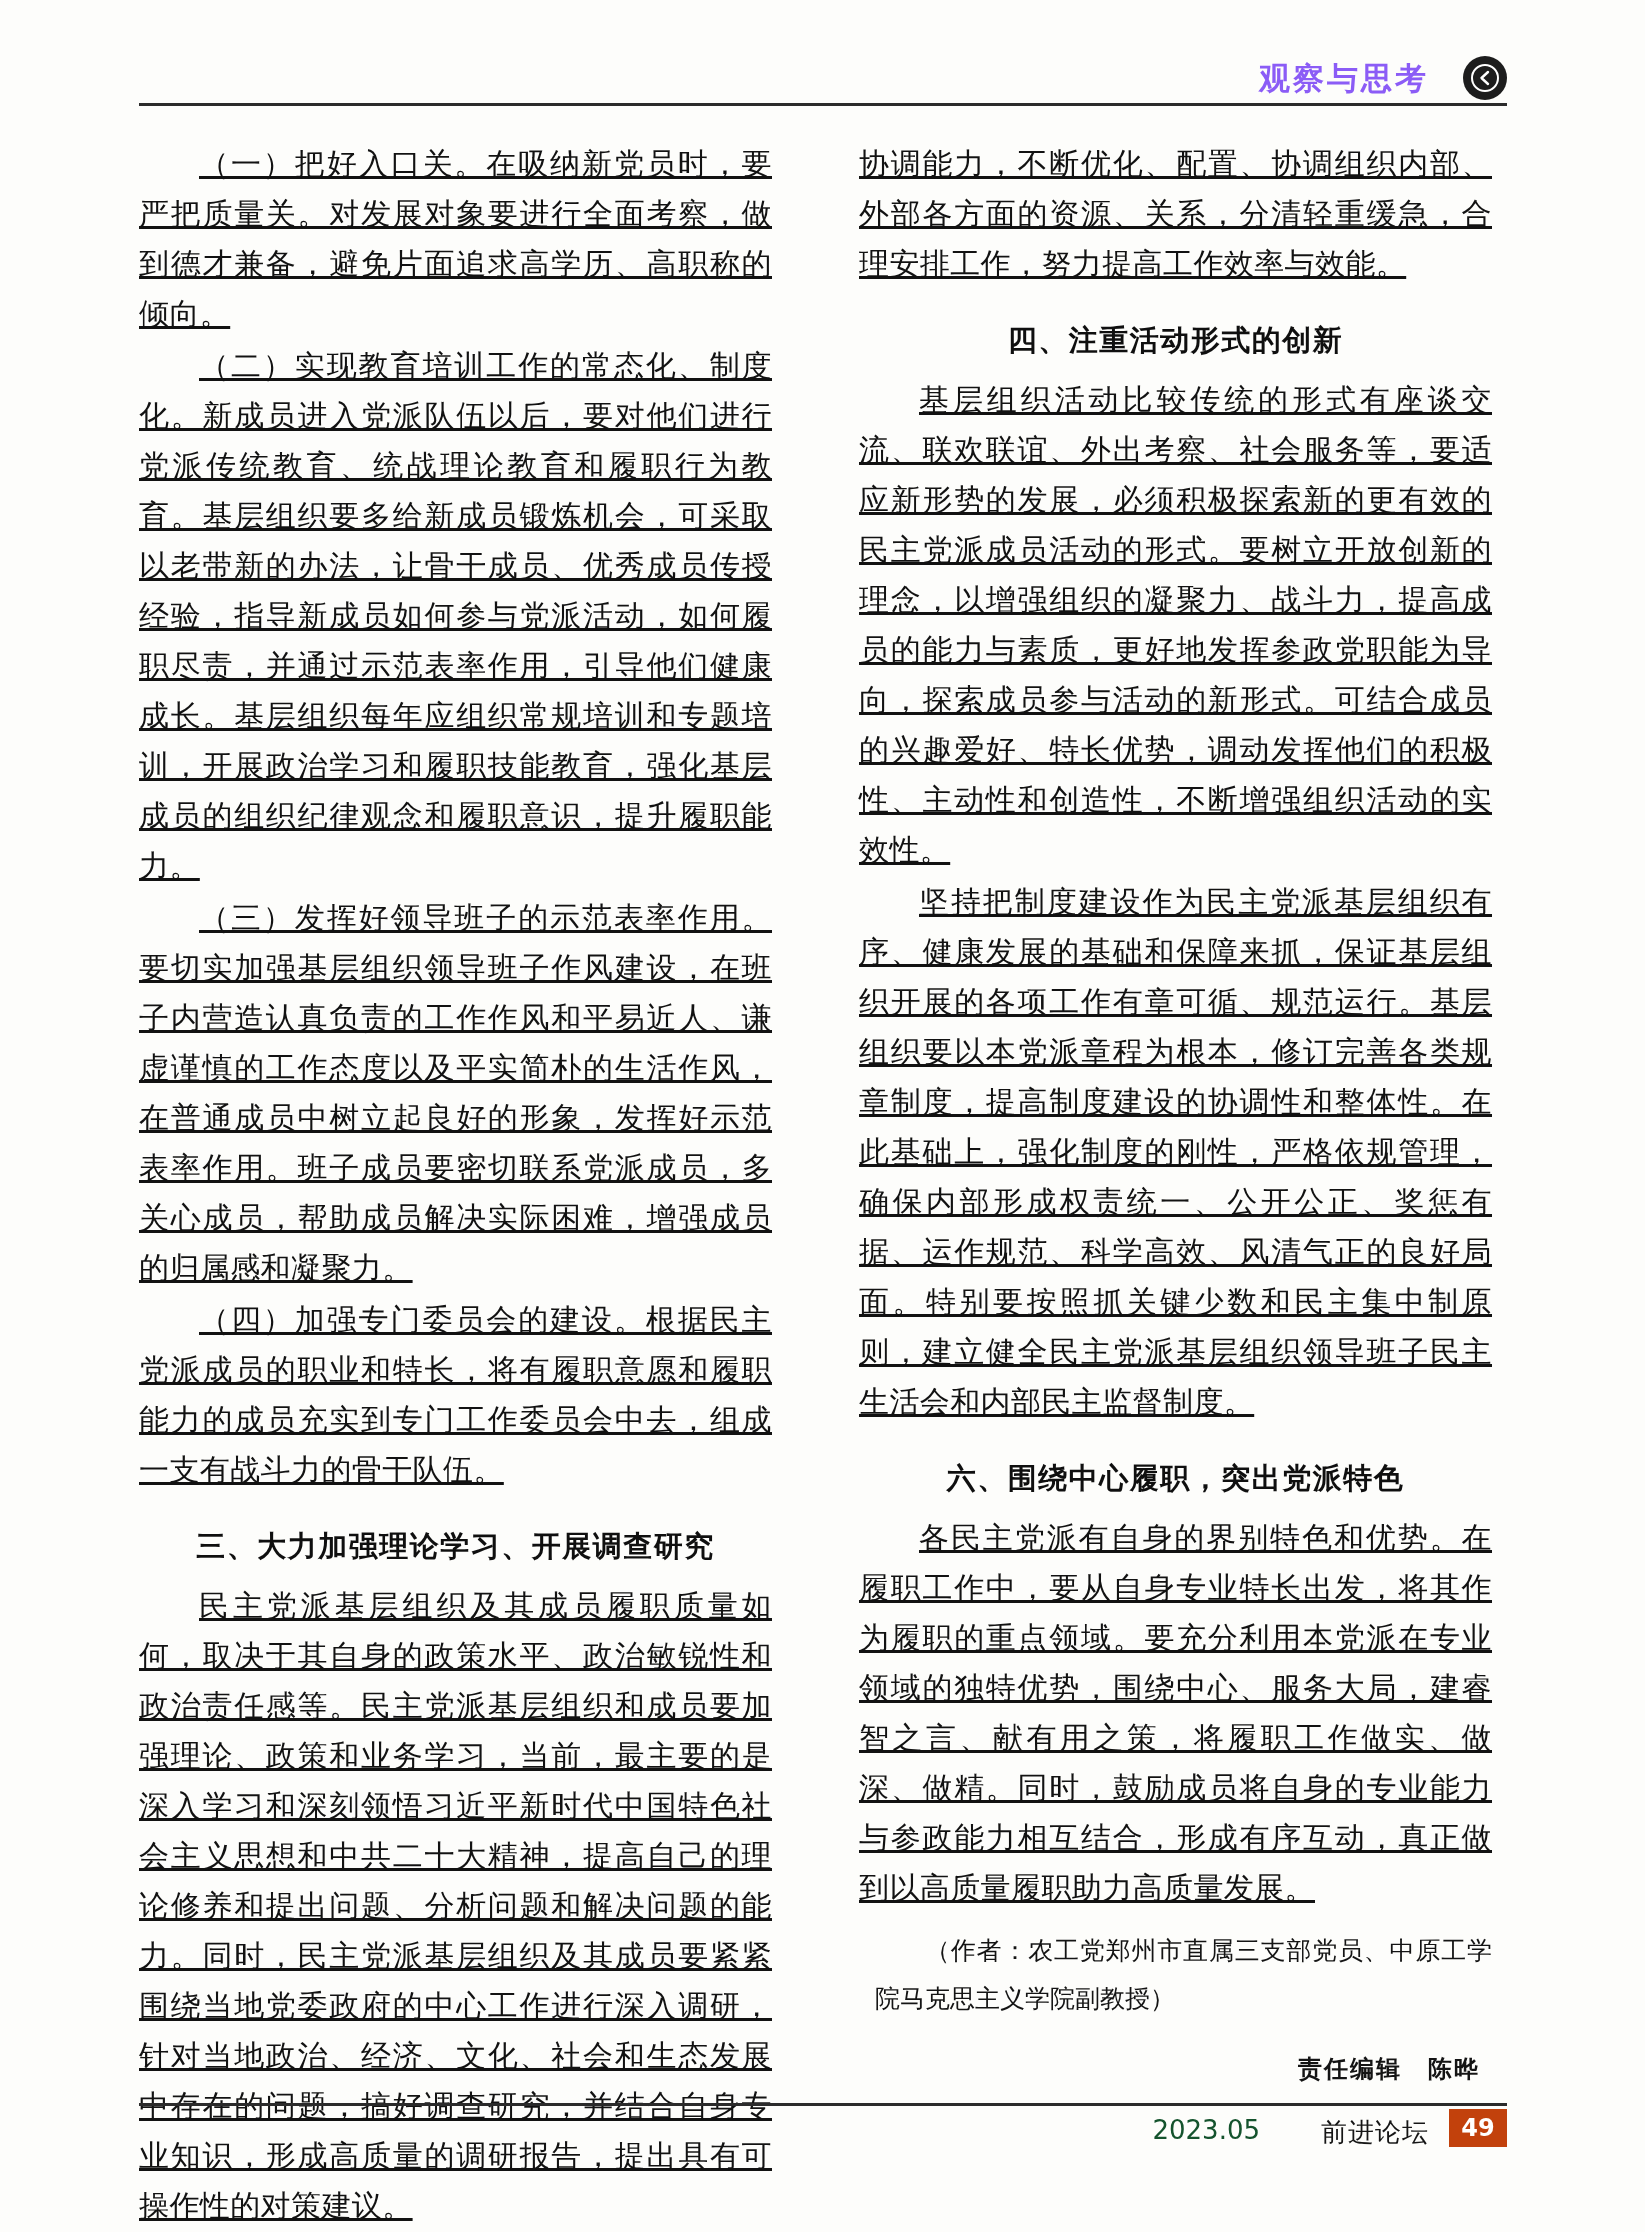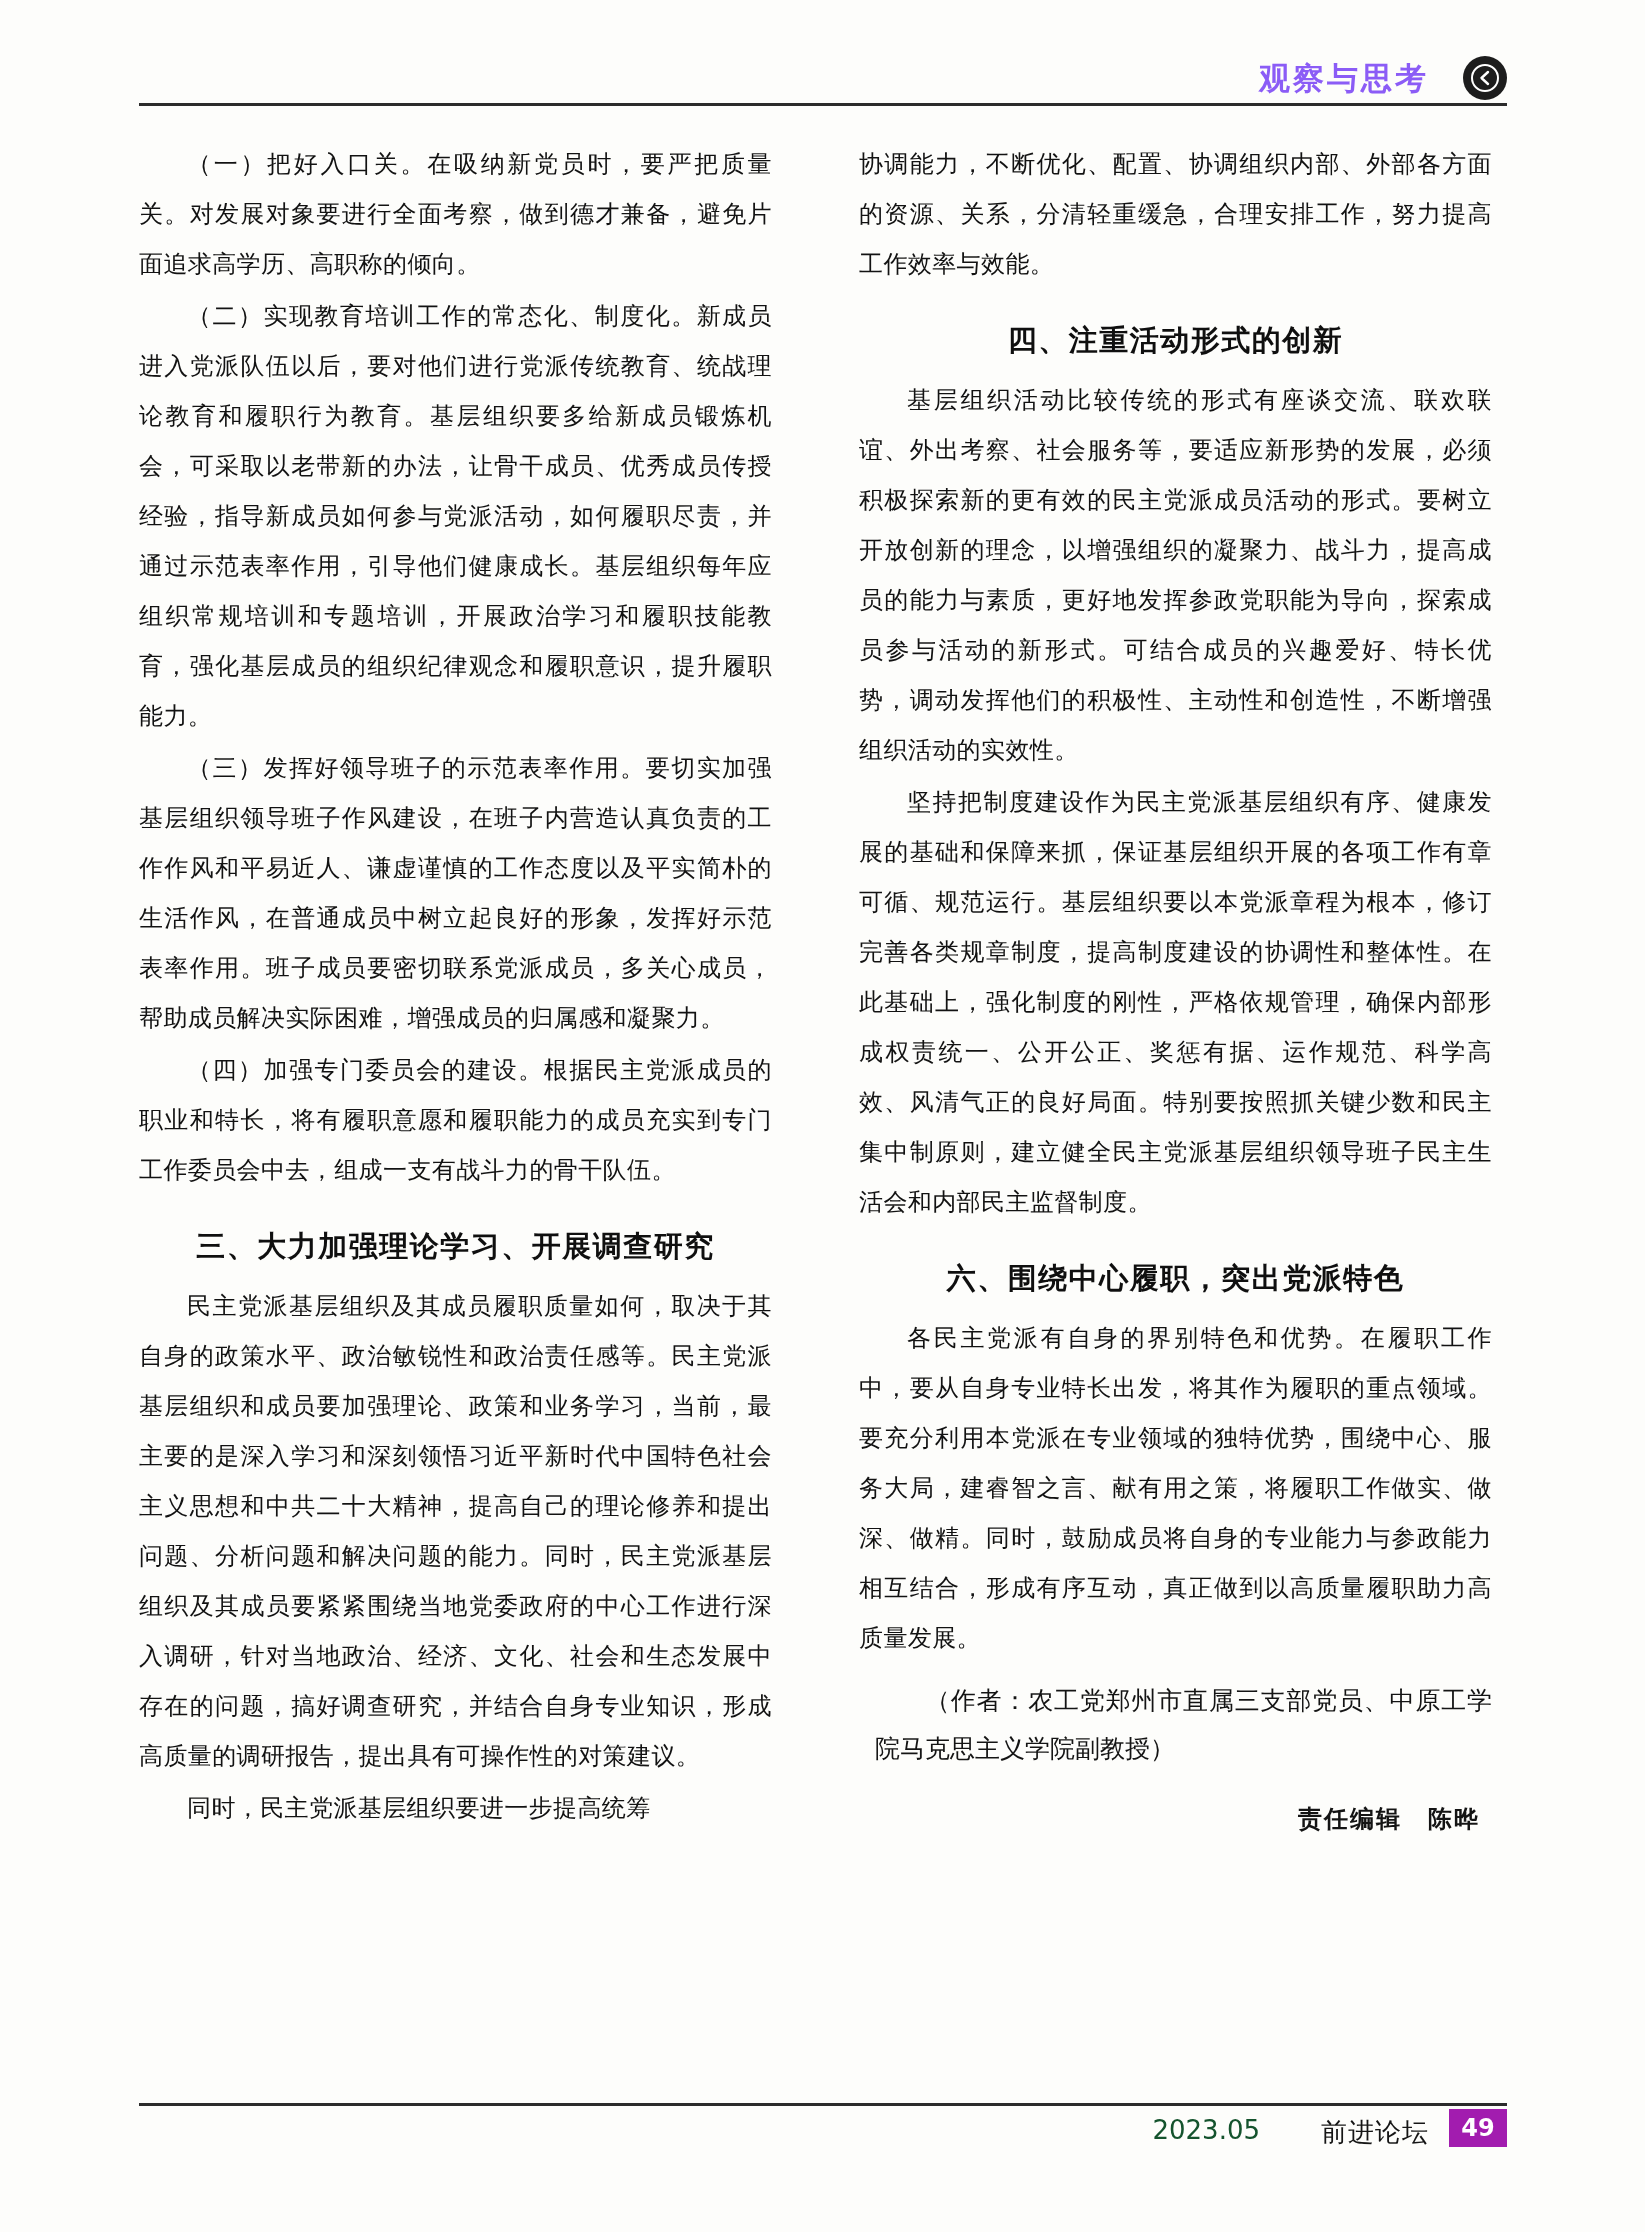--- a/index.html
+++ b/index.html
@@ -72,27 +72,28 @@
   .col {
     position: absolute;
     top: 0;
     width: 633px;
   }
   .col-left { left: 0; }
   .col-right { left: 720px; }
 
   p.body {
     margin: 0 0 2px 0;
-    font-size: 24px;
+    font-size: 30px;
     line-height: 50px;
     text-align: justify;
     text-justify: inter-ideograph;
     text-indent: 2em;
     letter-spacing: 0.4px;
     color: #121212;
+    text-decoration: underline;
   }
   p.body.noindent { text-indent: 0; }
 
   h2.section {
     margin: 26px 0 10px 0;
     font-size: 29px;
     line-height: 50px;
     font-weight: bold;
     text-align: center;
     letter-spacing: 1.5px;
@@ -148,21 +149,21 @@
     font-size: 26px;
     color: #151515;
     letter-spacing: 1px;
   }
   .footer-pagebox {
     position: absolute;
     right: 0;
     top: -2px;
     width: 58px;
     height: 38px;
-    background: #a21caf;
+    background: #c2410c;
     color: #ffffff;
     font-size: 24px;
     font-weight: bold;
     display: flex;
     align-items: center;
     justify-content: center;
     font-family: "DejaVu Sans", "Liberation Sans", sans-serif;
   }
 </style>
 </head>

